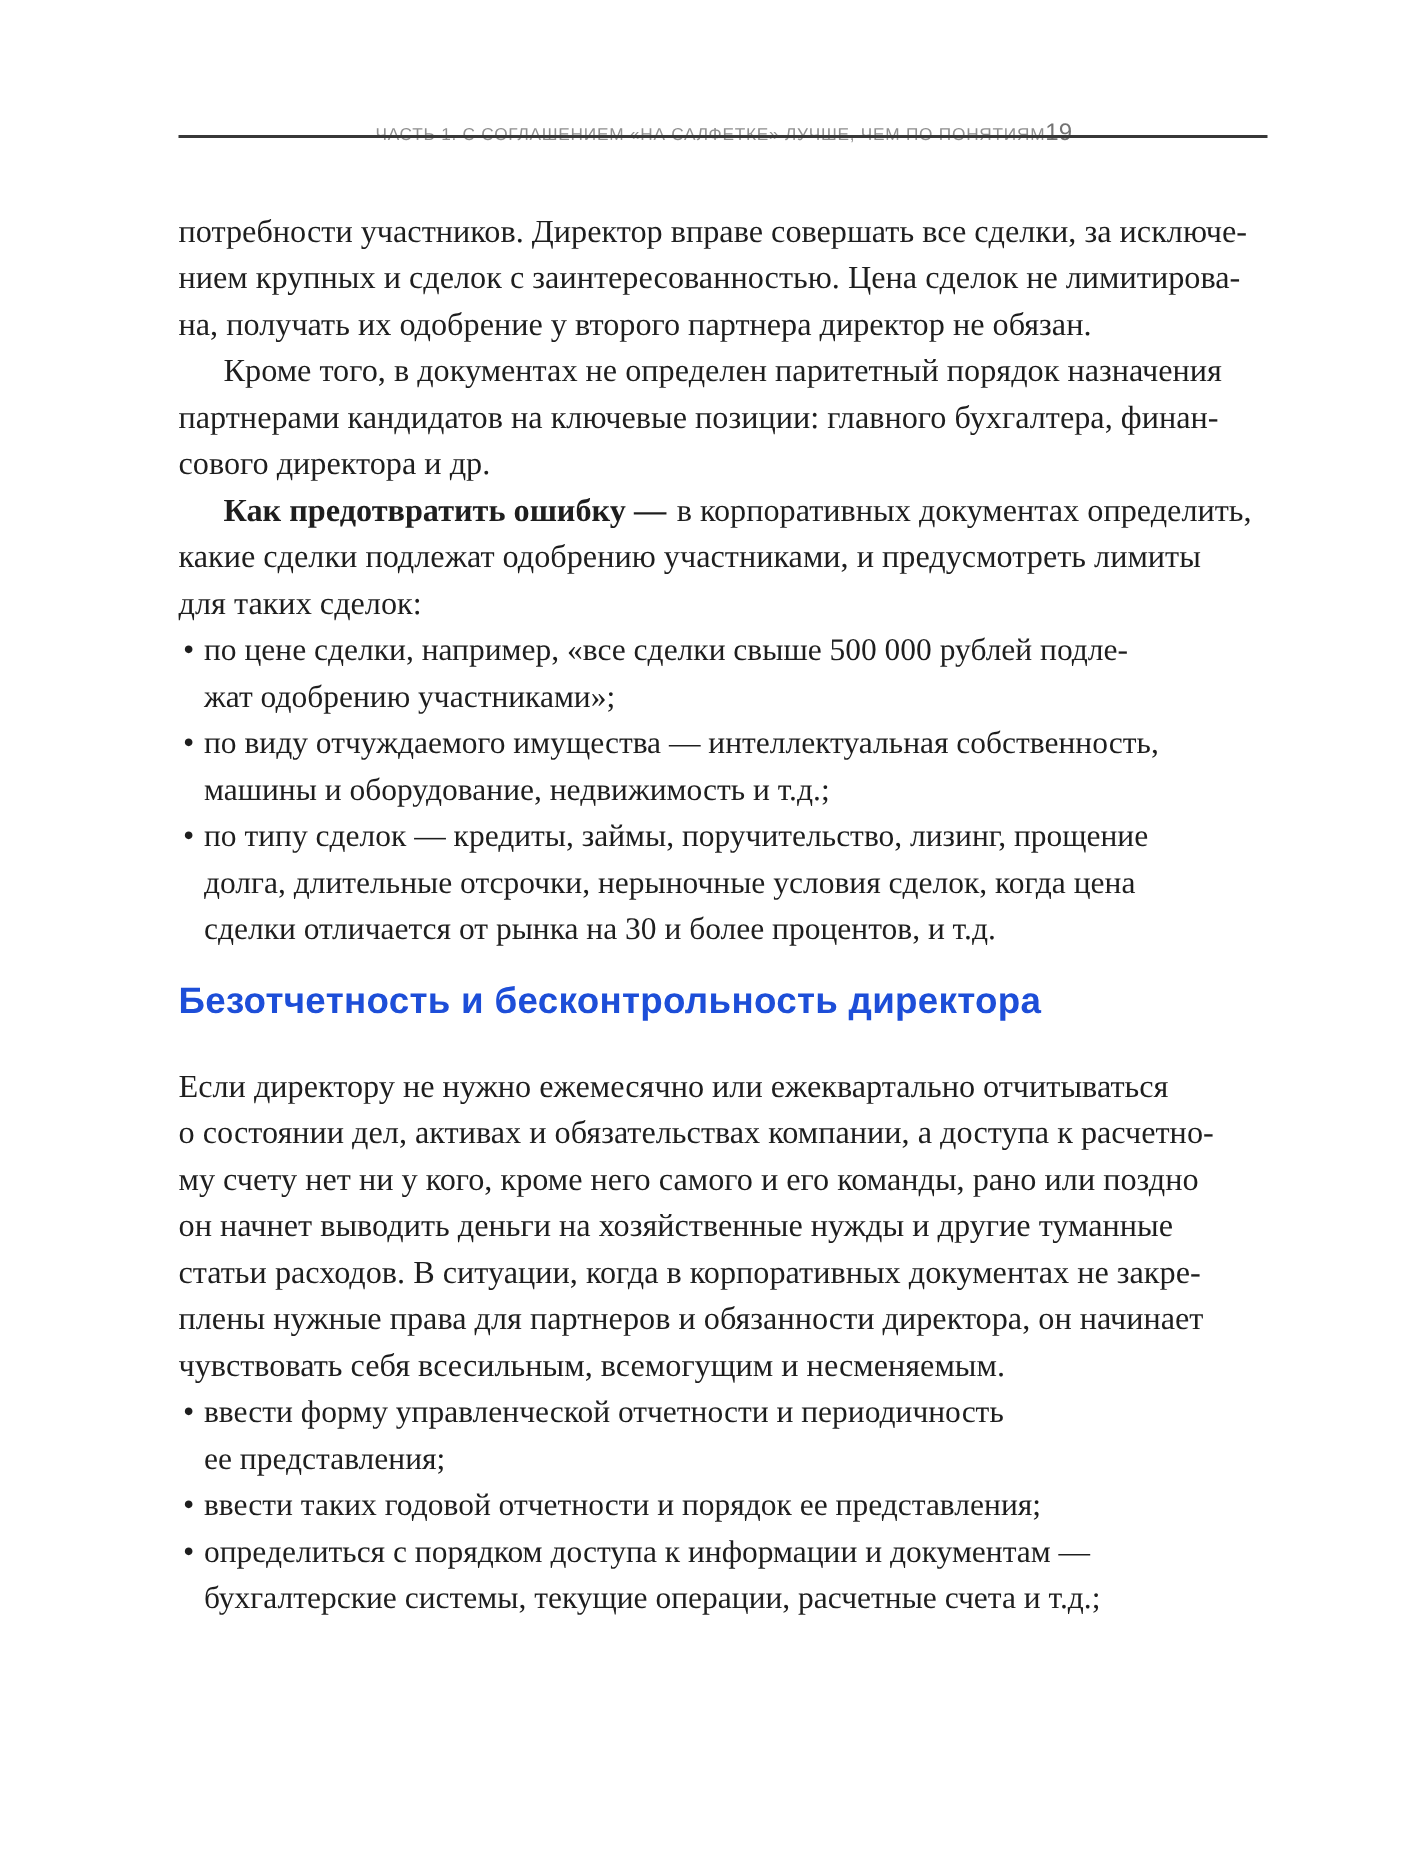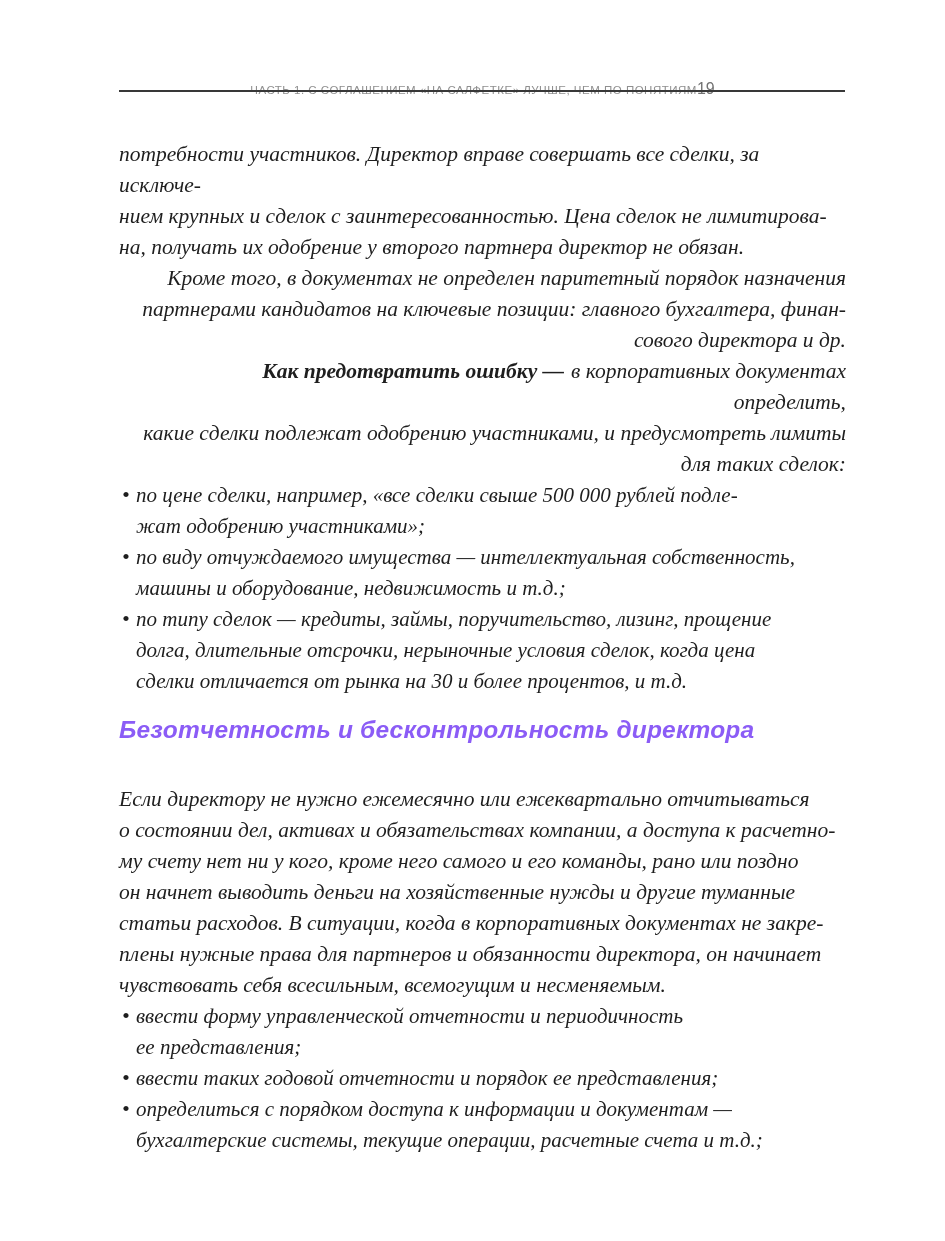--- a/index.html
+++ b/index.html
@@ -29,29 +29,29 @@
     font-size:16px;
     color:#737373;
   }
   .header-rule{
     position:absolute;
     left:119px;right:100px;top:90px;
     height:2px;background:#383838;
   }
   .content{
     position:absolute;
-    left:119px;top:139px;width:727px;font-style:italic;
+    left:119px;top:139px;width:727px;
   }
   .para{
     margin:0;
     font-size:21.5px;
     line-height:31px;
     white-space:pre-line;
   }
-  .para.indent{text-indent:30px;text-align:right;}
+  .para.indent{text-indent:30px;}
   .lead{font-weight:700;margin-right:7px;margin-top:16px;}
   .blist{margin:0;}
   .bitem{display:flex;}
   .bmark{
     flex:0 0 17px;
     width:17px;
     padding-left:3px;
     box-sizing:border-box;
     font-size:21.5px;
     line-height:31px;
@@ -60,22 +60,22 @@
     flex:1;
     font-size:21px;
     line-height:31px;
     white-space:pre-line;
   }
   .section-heading{
     font-family:"Liberation Sans","DejaVu Sans",sans-serif;
     font-weight:700;
     font-size:24.5px;
     line-height:32px;
-    color:#8b5cf6;
-    margin:17px 0 38px 0;
+    color:#1d4ed8;
+    margin:17px 0 25px 0;
     letter-spacing:0.2px;
   }
 </style>
 </head>
 <body>
 
 <div class="page">
 
   <div class="running-header">
     <span class="running-title">ЧАСТЬ 1. С СОГЛАШЕНИЕМ «НА САЛФЕТКЕ» ЛУЧШЕ, ЧЕМ ПО ПОНЯТИЯМ</span>

